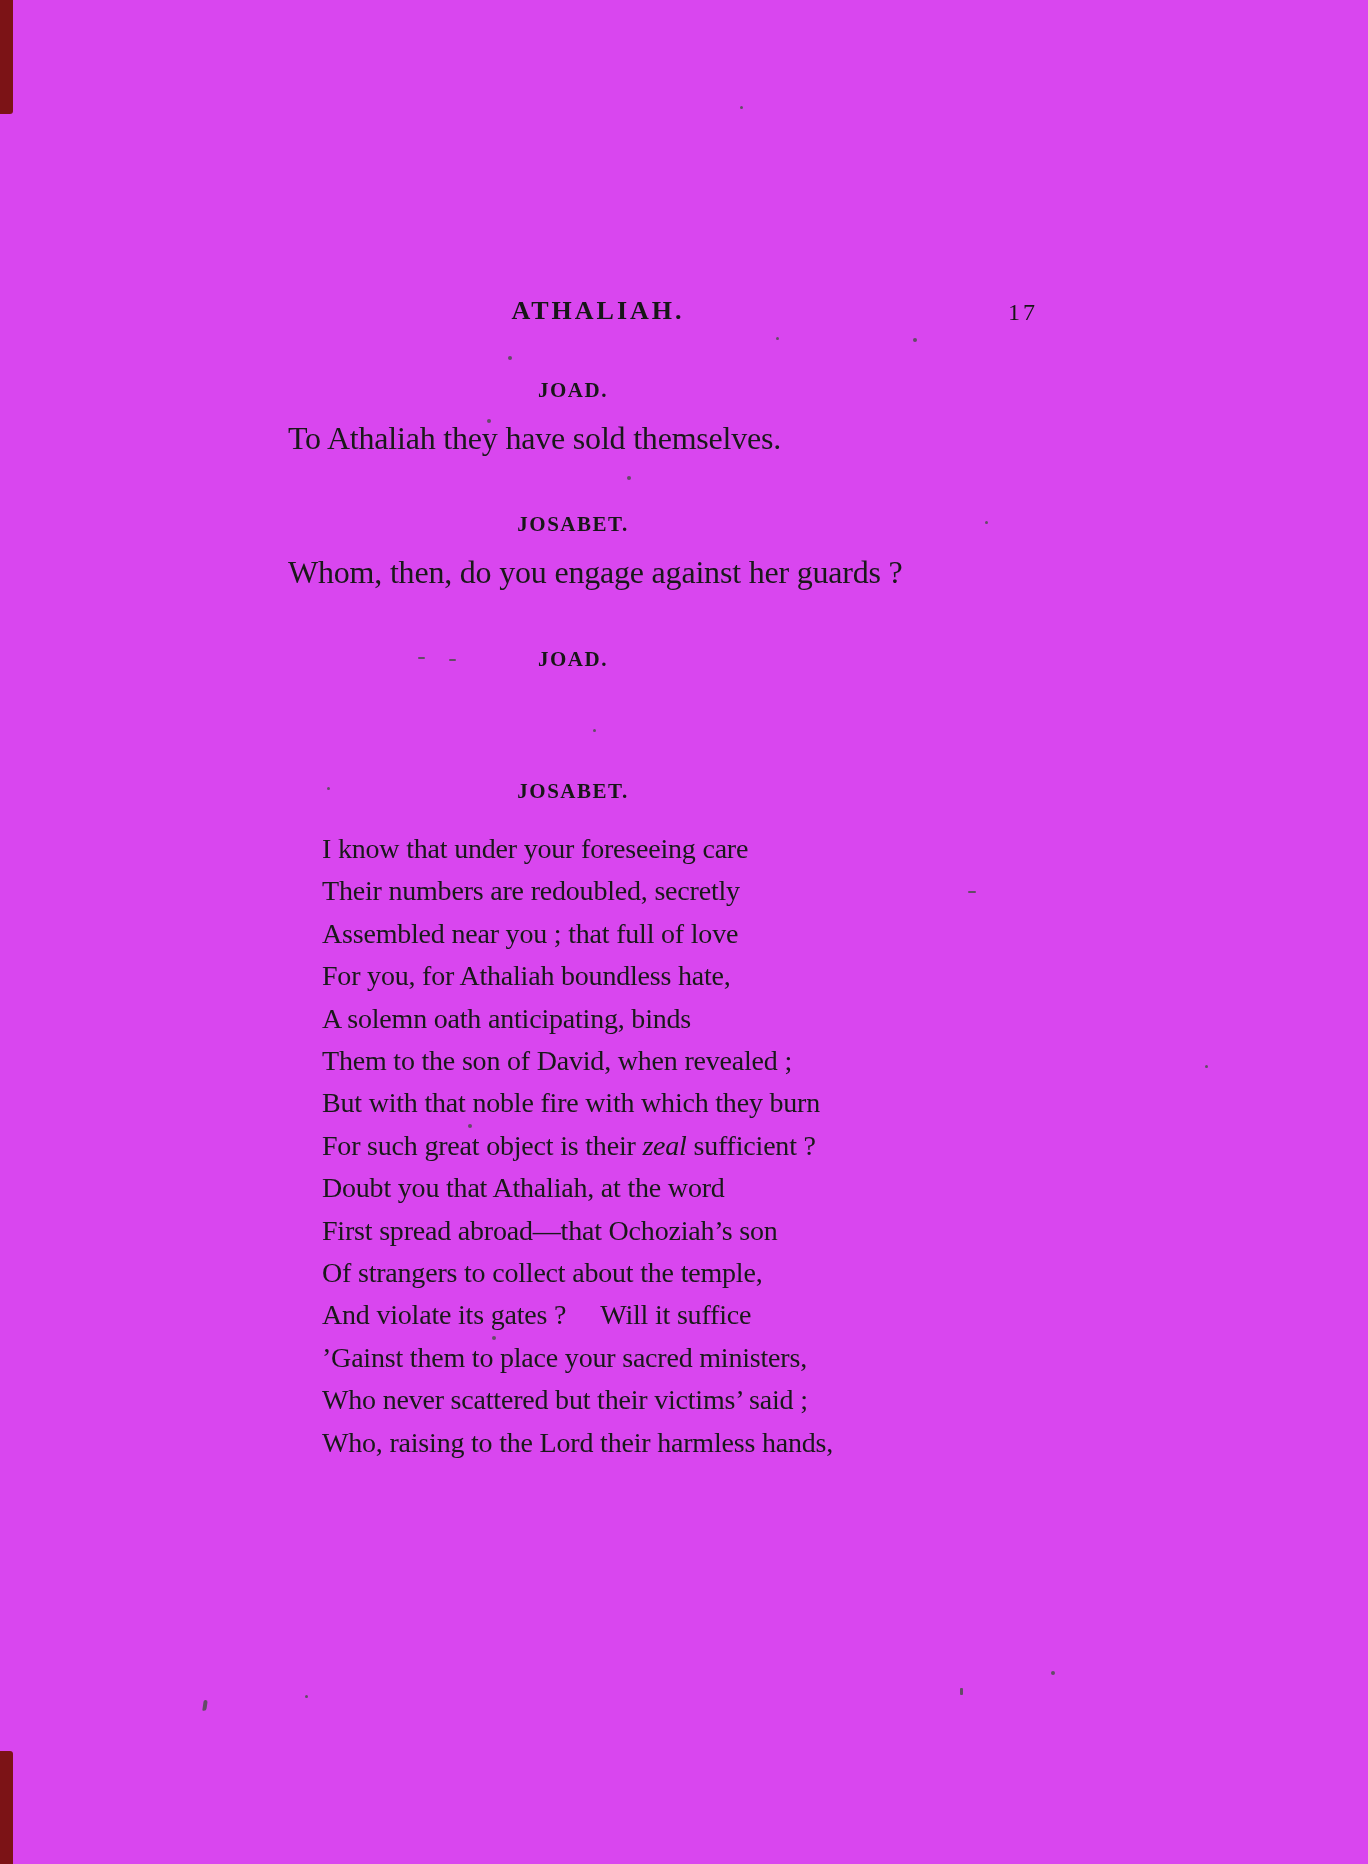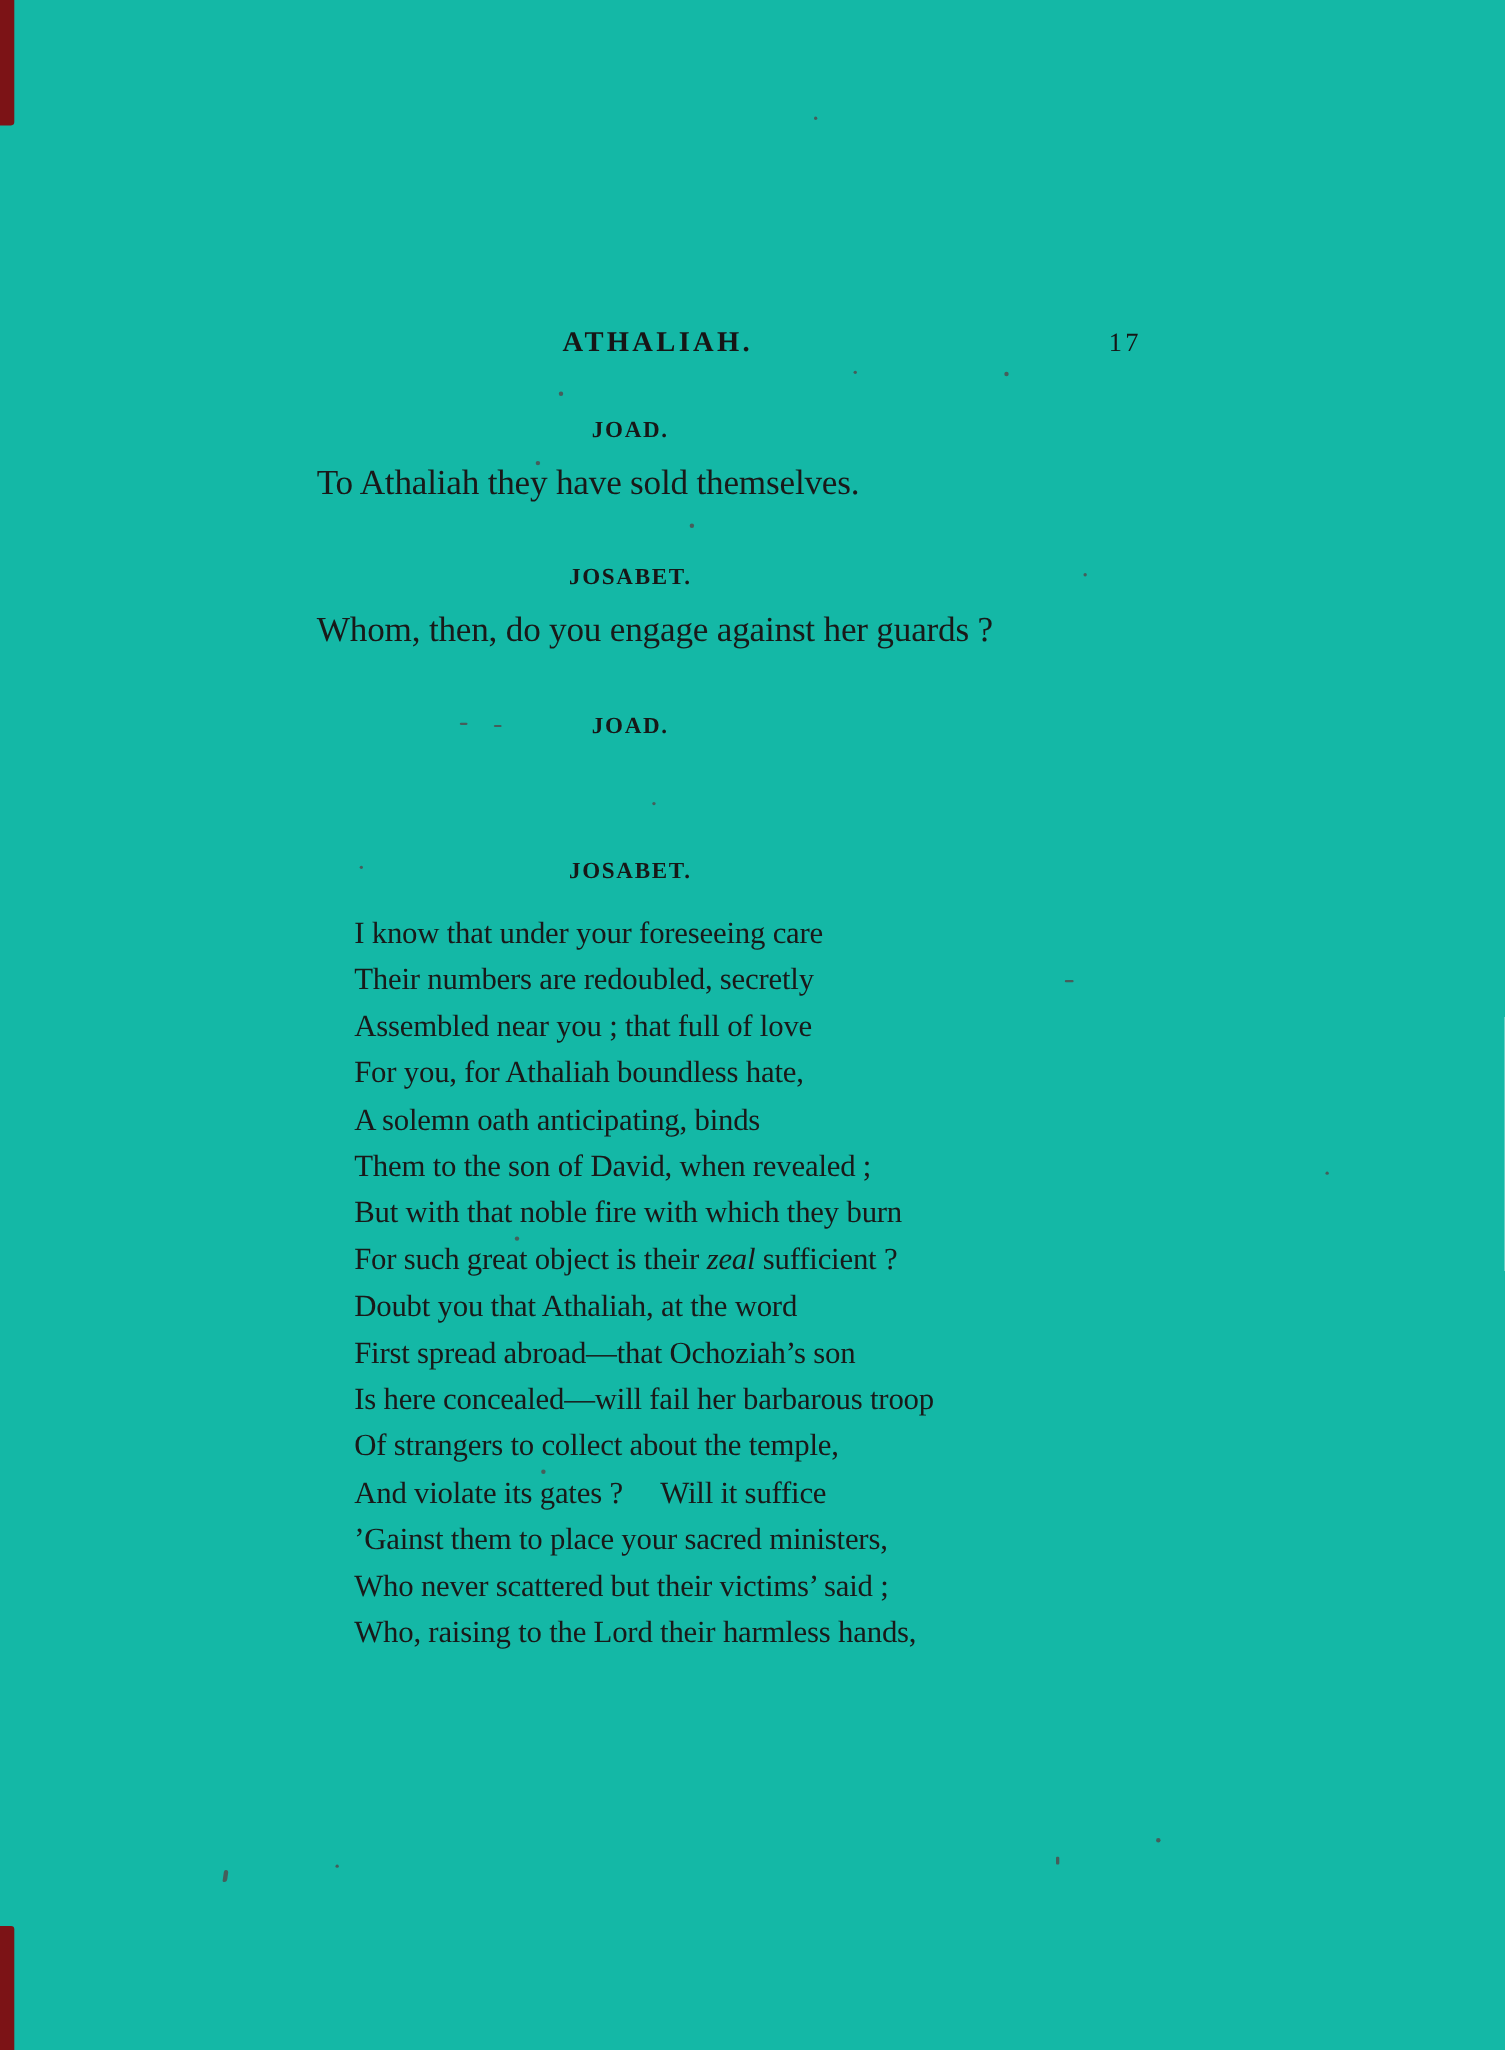--- a/index.html
+++ b/index.html
@@ -1,19 +1,19 @@
 <!DOCTYPE html>
 <html><head>
 <meta charset="utf-8">
 <style>
   html,body{margin:0;padding:0;background:#ffffff;}
   .page{
     position:relative;
     width:1368px;height:1864px;
-    background:#14b8a6;
+    background:#d946ef;
     font-family:"Liberation Serif","DejaVu Serif",serif;
     color:#1c1c1c;
     overflow:hidden;
   }
   .red-bar{position:absolute;left:0;width:13px;background:#7c1316;}
   .red-bar.top{top:0;height:114px;border-bottom-right-radius:3px;}
   .red-bar.bottom{bottom:0;height:113px;border-top-right-radius:3px;}
 
   .running-head{
     position:absolute;left:290px;top:296px;width:616px;
@@ -69,21 +69,20 @@
     <div>I know that under your foreseeing care</div>
     <div>Their numbers are redoubled, secretly</div>
     <div>Assembled near you ; that full of love</div>
     <div>For you, for Athaliah boundless hate,</div>
     <div>A solemn oath anticipating, binds</div>
     <div>Them to the son of David, when revealed ;</div>
     <div>But with that noble fire with which they burn</div>
     <div><span>For such great object is their </span><span class="em">zeal</span><span> sufficient ?</span></div>
     <div>Doubt you that Athaliah, at the word</div>
     <div>First spread abroad—that Ochoziah’s son</div>
-    <div>Is here concealed—will fail her barbarous troop</div>
     <div>Of strangers to collect about the temple,</div>
     <div>And violate its gates ?  Will it suffice</div>
     <div>’Gainst them to place your sacred ministers,</div>
     <div>Who never scattered but their victims’ said ;</div>
     <div>Who, raising to the Lord their harmless hands,</div>
   </div>
 
   <div class="speck" style="left:740px;top:106px;width:3px;height:3px"></div>
   <div class="speck" style="left:508px;top:356px;width:4px;height:4px"></div>
   <div class="speck" style="left:776px;top:337px;width:3px;height:3px"></div>

